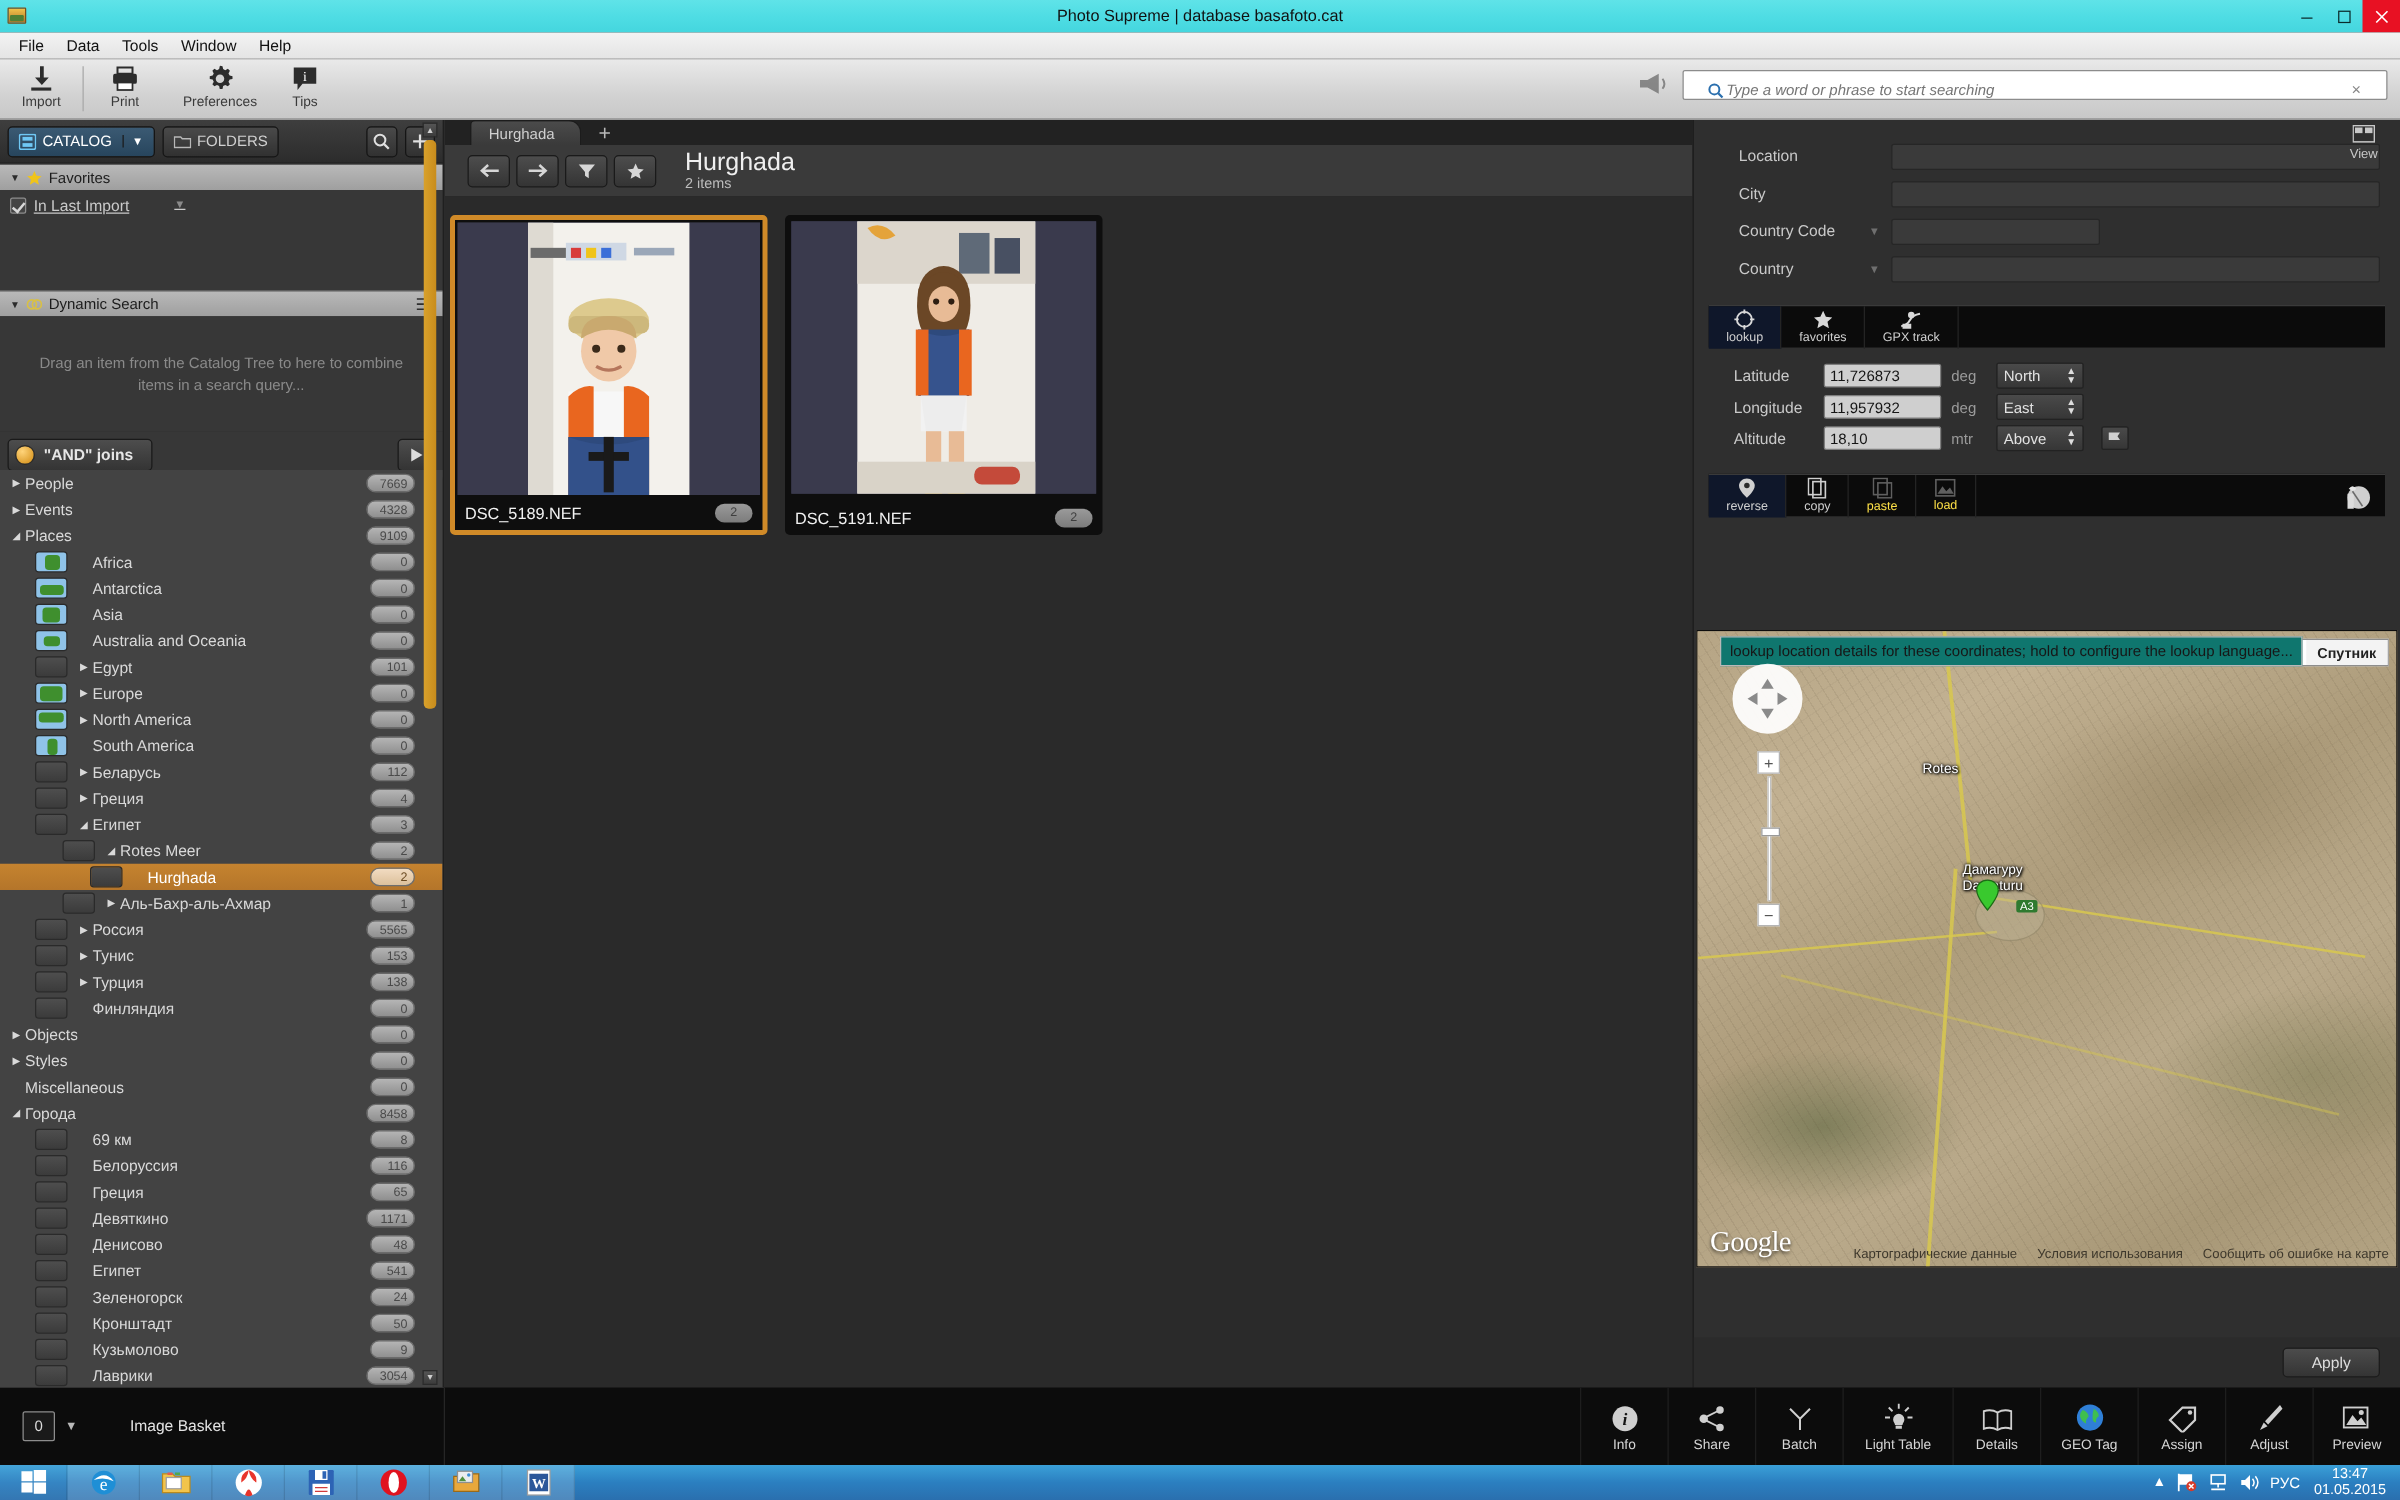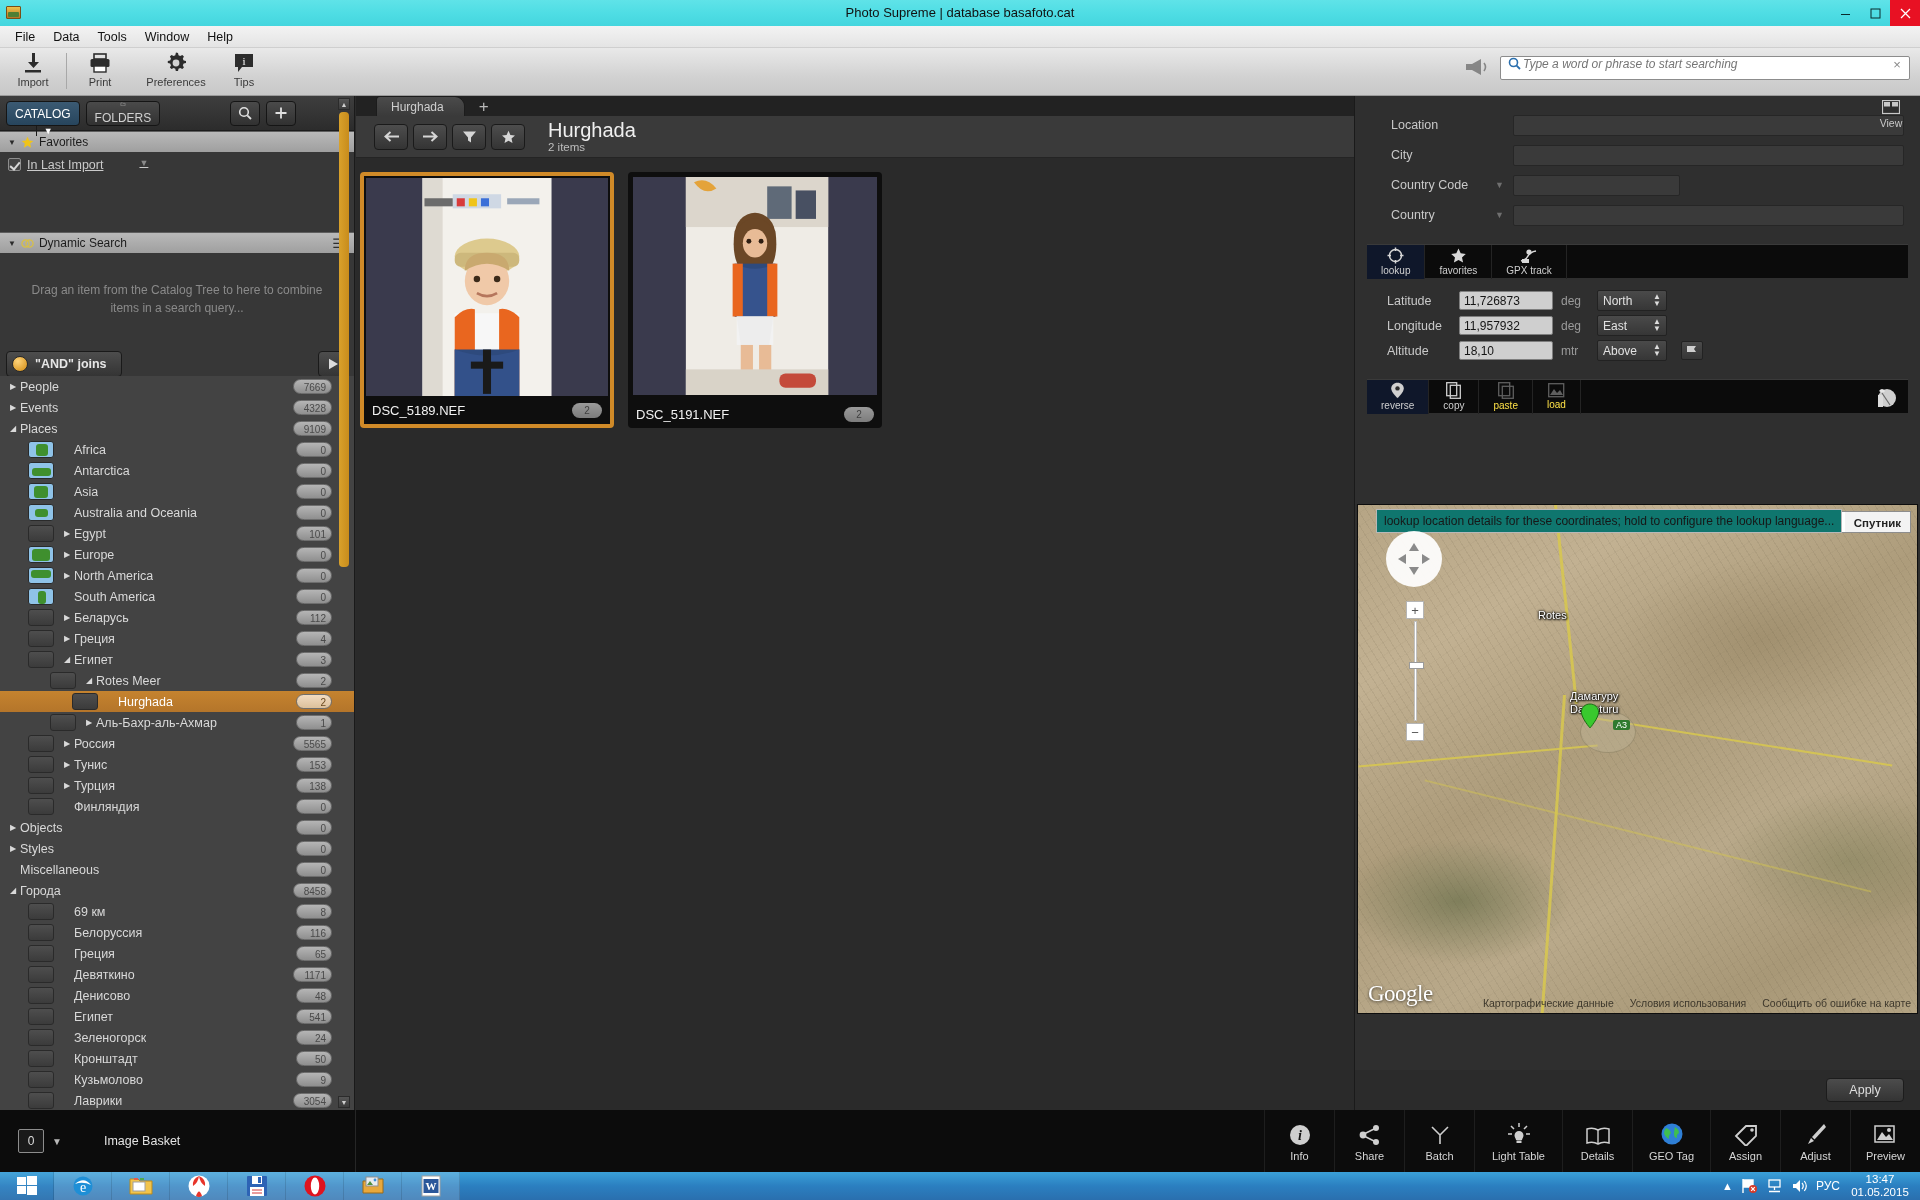--- a/index.html
+++ b/index.html
@@ -64,22 +64,22 @@
   }
   .tbtn .lbl { font-size: 11px; color: #3a3a3a; margin-top: 1px; }
   .tbtn .gly { height: 24px; display:flex; align-items:center; }
   .tbsep { width: 1px; height: 36px; background: #a8a8a8; margin-top: 5px; }
 
   .searchwrap {
     position: absolute; right: 10px; top: 8px; display: flex; align-items: center;
   }
   .megaphone { width: 30px; height: 24px; margin-right: 8px; opacity: .75; }
   .searchbox {
-    width: 410px; height: 24px; background: #fff; border: 1px solid #8c8c8c;
-    border-radius: 2px; display: flex; align-items: flex-start; padding: 0 4px;
+    width: 564px; height: 24px; background: #fff; border: 1px solid #8c8c8c;
+    border-radius: 2px; display: flex; align-items: flex-end; padding: 0 16px;
   }
   .searchbox .sicon { width: 18px; display:flex; justify-content:center; }
   .searchbox input {
     flex: 1; border: 0; outline: 0; font-size: 12px; color: #9a9a9a;
     font-family: "Liberation Sans", sans-serif; font-style: italic; background: transparent;
   }
   .searchbox .clr { width: 16px; text-align: center; color:#888; font-size: 13px; }
 
   
   .sidebar {
@@ -87,21 +87,21 @@
     background: #333333; border-right: 1px solid #1a1a1a;
   }
   .sb-top {
     height: 35px; background: linear-gradient(to bottom,#3e3e3e,#2c2c2c);
     display: flex; align-items: center; padding: 0 6px; gap: 6px;
     border-bottom: 1px solid #1c1c1c;
   }
   .pill {
     height: 25px; border-radius: 4px; display: flex; align-items: center;
     border: 1px solid #151515; background: linear-gradient(to bottom,#4a4a4a,#313131);
-    color: #d0d0d0; font-size: 12px; padding: 0 8px; gap: 5px; flex-direction: column;
+    color: #d0d0d0; font-size: 12px; padding: 0 8px; gap: 5px;
   }
   .pill.active {
     background: linear-gradient(to bottom,#3b5a73,#27455d);
     color:#ffffff;
   }
   .pill .caret { border-left:1px solid #1a1a1a; padding-left:7px; margin-left:3px; font-size:9px; }
   .iconbtn {
     width: 30px; height: 25px; border-radius: 4px; border: 1px solid #151515;
     background: linear-gradient(to bottom,#4a4a4a,#313131);
     display: flex; align-items: center; justify-content: center; color: #ddd;

